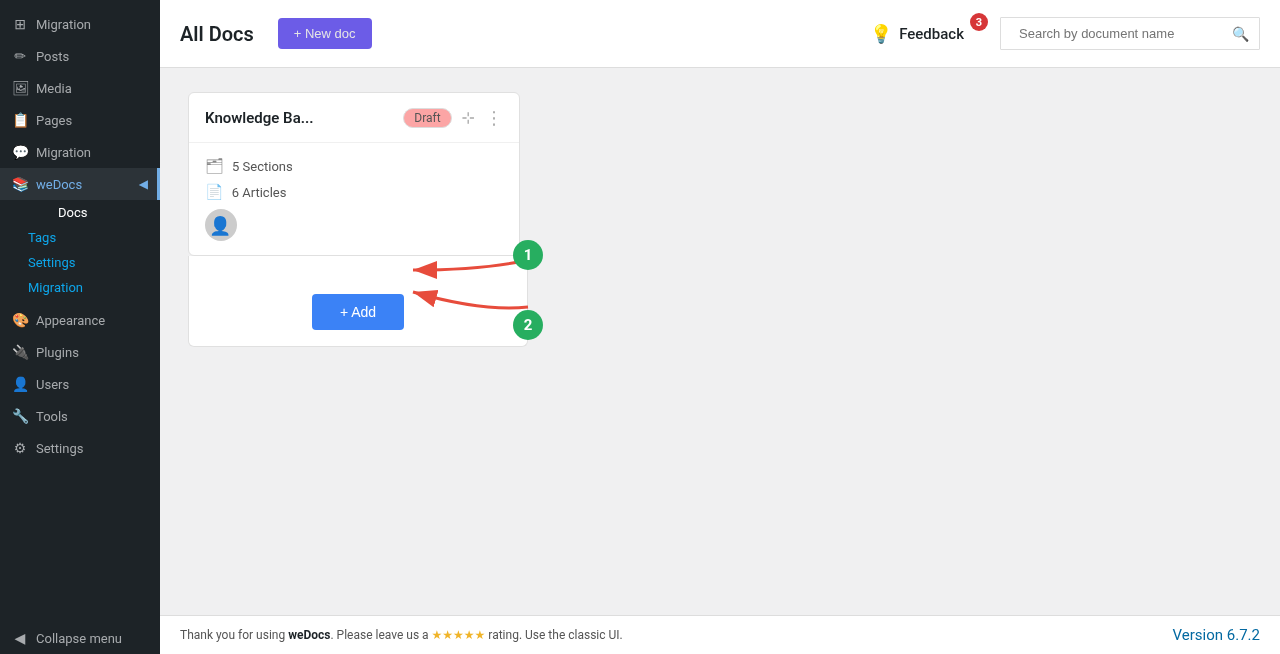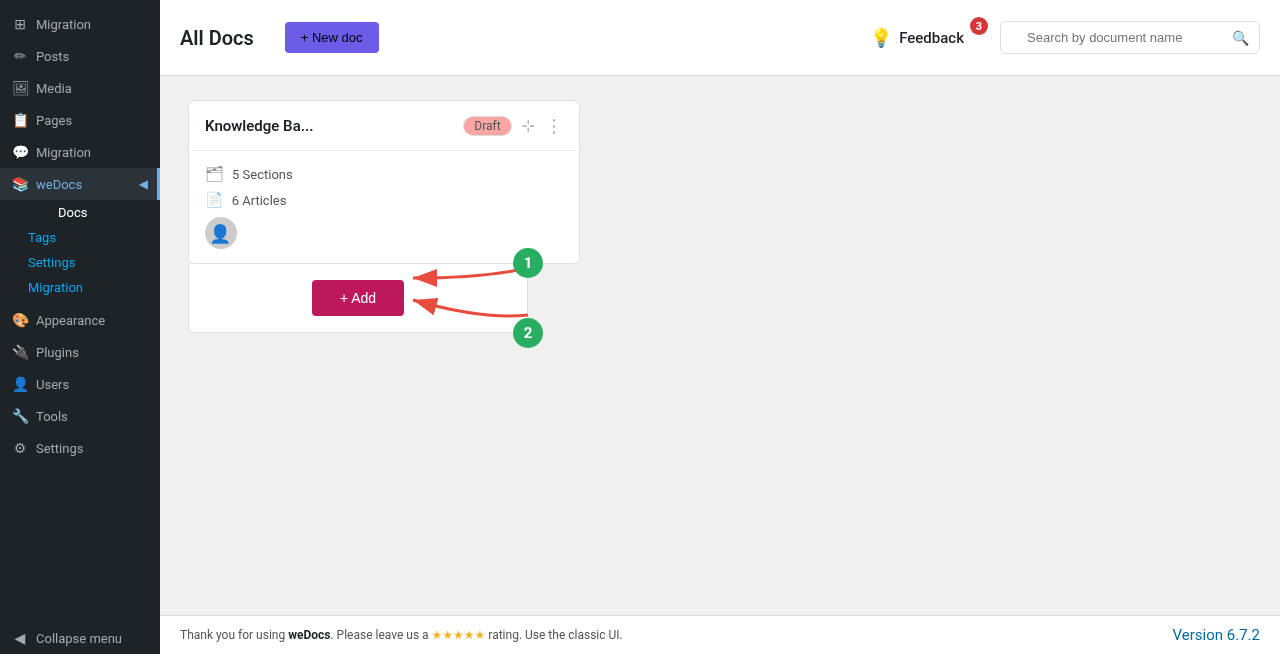--- a/index.html
+++ b/index.html
@@ -69,42 +69,41 @@
       overflow: hidden;
     }
 
     
     #topbar {
       background: #fff;
       border-bottom: 1px solid #ddd;
       display: flex;
       align-items: center;
       padding: 0 20px;
-      height: 76px;
+      height: 68px;
       gap: 16px;
     }
     .page-title {
       font-size: 20px;
       font-weight: 600;
       color: #1d2327;
       margin-right: 8px;
     }
     .new-doc-btn {
       background: #6c5ce7;
-      color: #000000;
+      color: #e5e5e5;
       border: none;
       border-radius: 4px;
       padding: 8px 16px;
       font-size: 13px;
       cursor: pointer;
       display: flex;
       align-items: center;
       gap: 4px;
       font-weight: 500;
-      margin-left: 7px;
     }
     .spacer { flex: 1; }
     .feedback-btn {
       display: flex;
       align-items: center;
       gap: 6px;
       font-size: 15px;
       font-weight: 500;
       color: #1d2327;
       cursor: pointer;
@@ -128,22 +127,22 @@
       justify-content: center;
       font-weight: bold;
     }
     .search-wrap {
       position: relative;
       display: flex;
       align-items: center;
     }
     .search-input {
       border: 1px solid #ddd;
-      border-radius: 6px;
-      padding: 8px 36px 8px 26px;
+      border-radius: 1px;
+      padding: 8px 36px 8px 18px;
       font-size: 13px;
       width: 260px;
       outline: none;
       color: #777;
     }
     .search-icon {
       position: absolute;
       right: 10px;
       color: #999;
       font-size: 14px;
@@ -155,21 +154,21 @@
       padding: 24px 28px;
       overflow-y: auto;
       background: #f0f0f1;
     }
 
     
     .doc-card {
       background: #fff;
       border: 1px solid #e0e0e0;
       border-radius: 6px;
-      width: 392px;
+      width: 332px;
       overflow: hidden;
       position: relative;
     }
     .doc-card-header {
       display: flex;
       align-items: center;
       padding: 14px 16px;
       border-bottom: 1px solid #f0f0f0;
       gap: 10px;
     }
@@ -223,31 +222,32 @@
     .add-card {
       background: #fff;
       border: 1px solid #e0e0e0;
       border-top: none;
       border-radius: 0 0 6px 6px;
       padding: 16px;
       display: flex;
       justify-content: center;
     }
     .add-btn {
-      background: #be185d;
+      background: #3b82f6;
       color: #fff;
       border: none;
       border-radius: 4px;
       padding: 10px 28px;
       font-size: 14px;
       cursor: pointer;
       display: flex;
       align-items: center;
       gap: 6px;
       font-weight: 500;
+      margin-top: 22px;
     }
 
     
     .annotation-circle {
       width: 30px;
       height: 30px;
       border-radius: 50%;
       background: #27ae60;
       color: #fff;
       display: flex;

